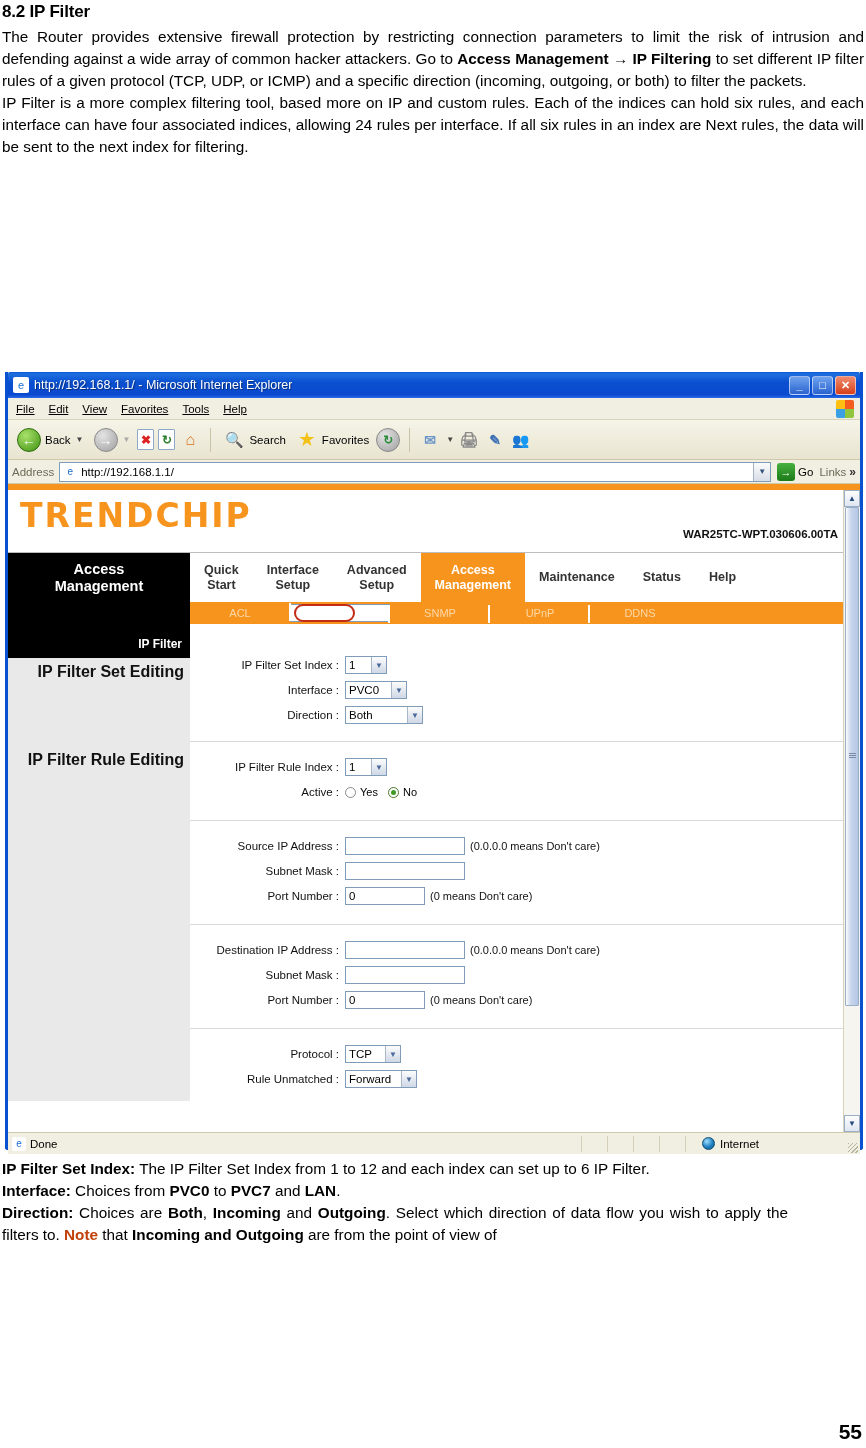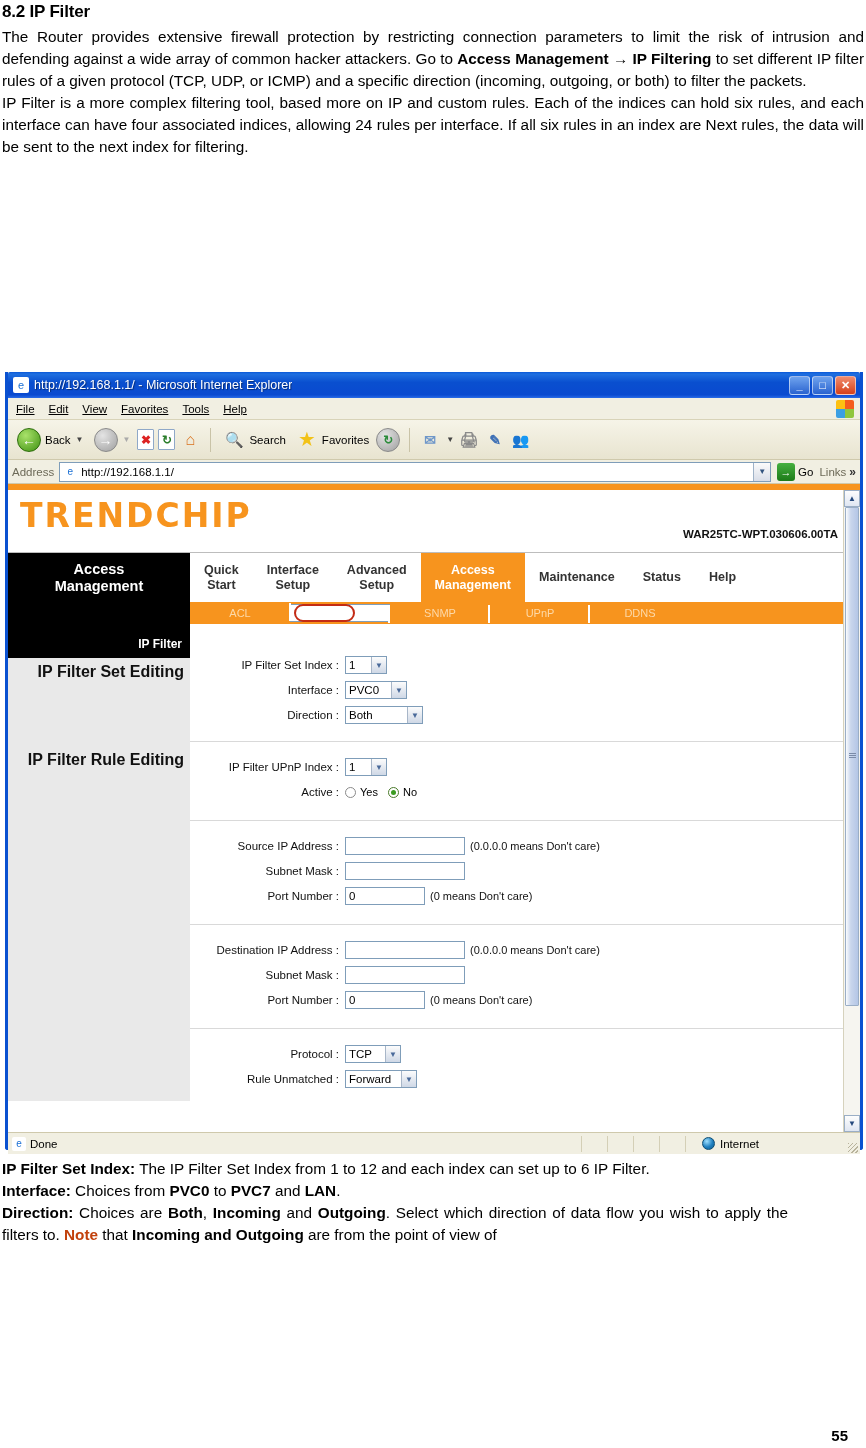--- a/index.html
+++ b/index.html
@@ -254,22 +254,22 @@
   }
   .globe { width:13px;height:13px;border-radius:50%;
     background: radial-gradient(circle at 35% 30%,#9fe0ff,#1f7fbf 55%,#13608f);
     border:1px solid #0d4d74; }
   .grip-corner {
     position:absolute; right:2px; bottom:1px; width:10px;height:10px;
     background: repeating-linear-gradient(135deg,#b8b39c 0 1px,transparent 1px 3px);
   }
 
   .pagenum {
-    position:absolute; right:18px; bottom:4px;
-    font-size:15px; font-weight:bold;
+    position:absolute; right:4px; bottom:4px;
+    font-size:21px; font-weight:bold;
   }
   .doc-bottom { position:absolute; left:0; top:1158px; width:790px; padding:0 2px; }
 </style>
 </head>
 <body>
 
 <div class="doc">
   <h1 class="sec-title">8.2 IP Filter</h1>
   <p class="para">
     <span>The Router provides extensive firewall protection by restricting connection parameters to limit the risk of intrusion and defending against a wide array of common hacker attackers. Go to </span><b>Access Management</b><b> → </b><b>IP Filtering</b><span> to set different IP filter rules of a given protocol (TCP, UDP, or ICMP) and a specific direction (incoming, outgoing, or both) to filter the packets.</span>
@@ -440,21 +440,21 @@
               <div class="sel w78">
                 <span>Both</span>
                 <span class="arrowbox">▼</span>
               </div>
             </div>
           </div>
         </div>
 
         <div class="fgroup" style="padding-top:14px;padding-bottom:14px;">
           <div class="frow">
-            <div class="flabel">IP Filter UPnP Index :</div>
+            <div class="flabel">IP Filter Rule Index :</div>
             <div class="fctrl">
               <div class="sel w42">
                 <span>1</span>
                 <span class="arrowbox">▼</span>
               </div>
             </div>
           </div>
           <div class="frow">
             <div class="flabel">Active :</div>
             <div class="fctrl" style="gap:10px;">

